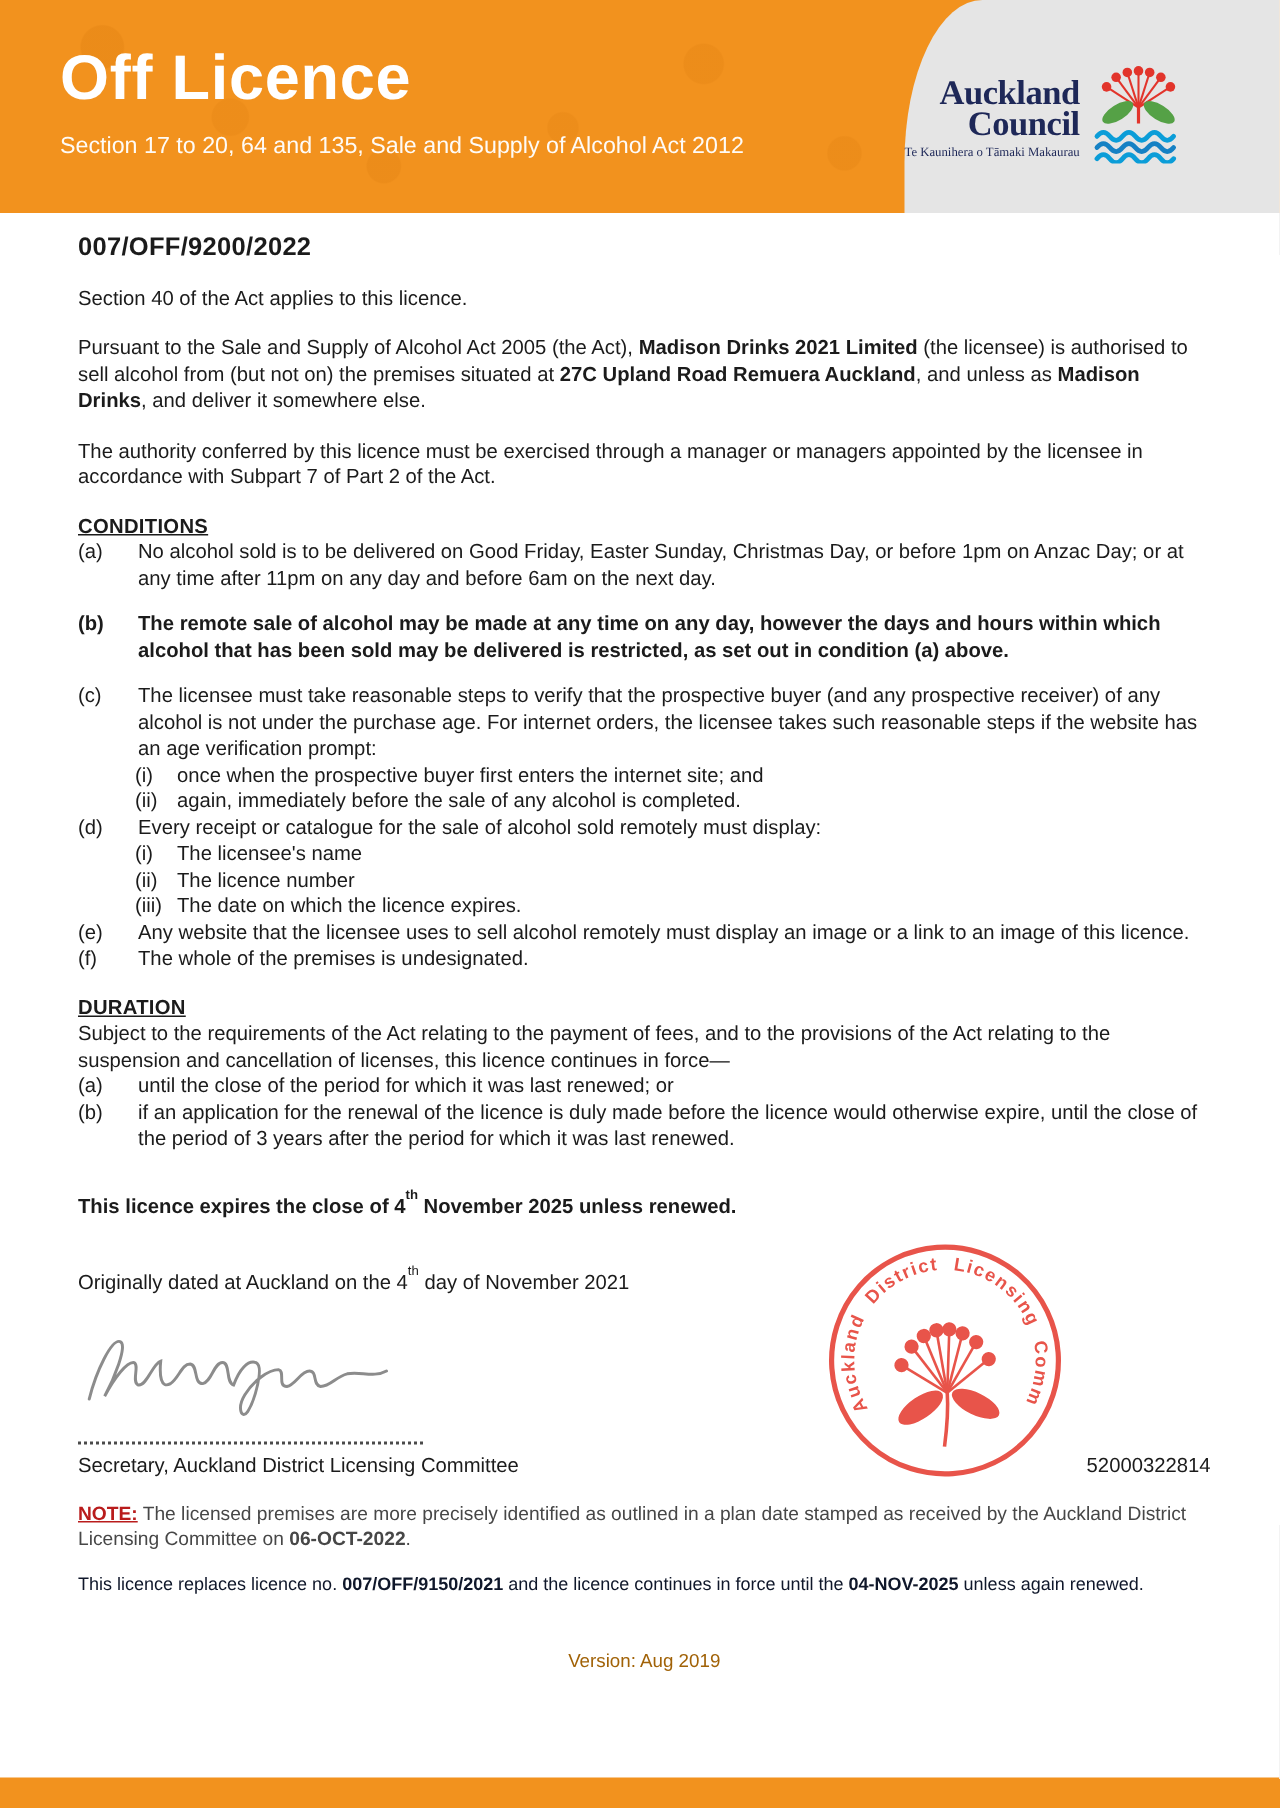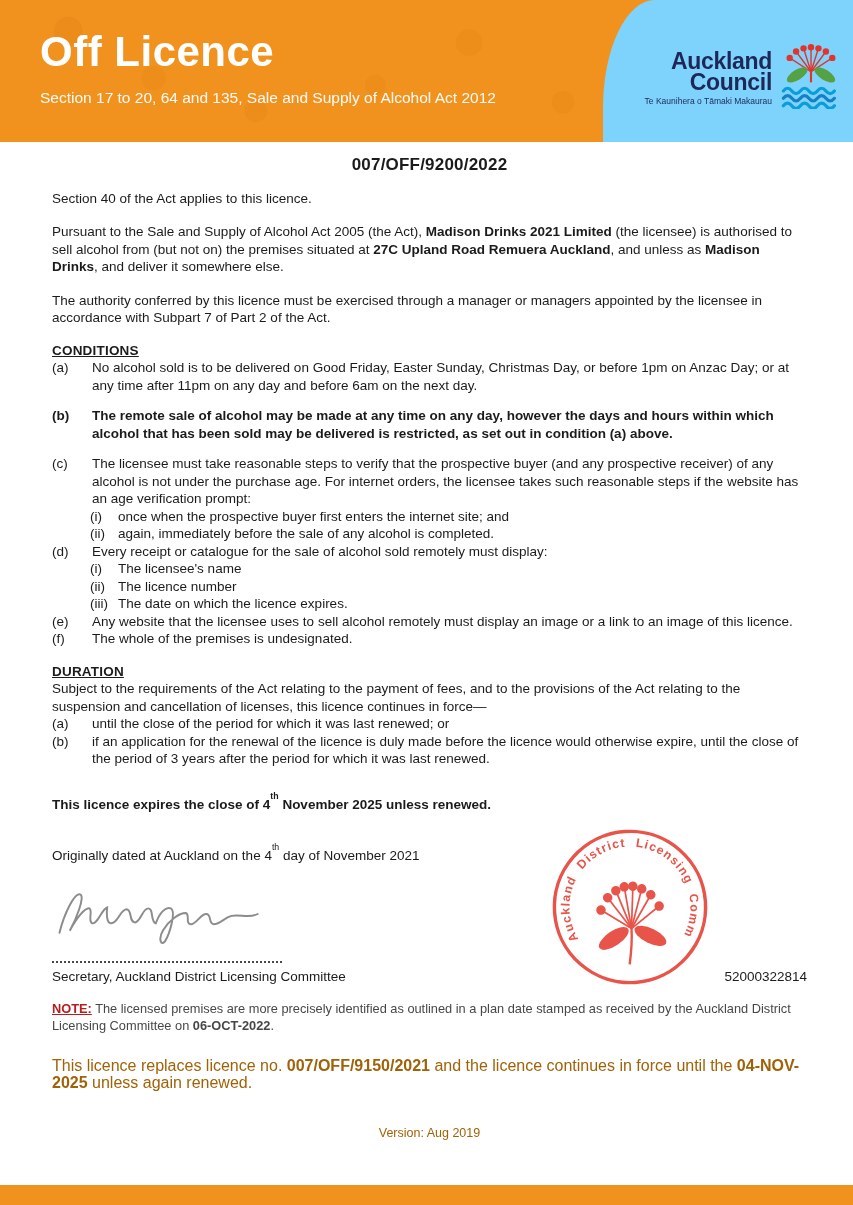--- a/index.html
+++ b/index.html
@@ -27,53 +27,53 @@
       radial-gradient(circle 18px at 44% 60%, rgba(201,106,0,.12) 0 10px, transparent 11px),
       radial-gradient(circle 22px at 18% 55%, rgba(201,106,0,.12) 0 12px, transparent 13px),
       radial-gradient(circle 20px at 66% 72%, rgba(201,106,0,.13) 0 11px, transparent 12px);
   }
   .band-text{position:relative;padding:30px 0 0 40px;color:#fff;}
   .band-title{font-size:42px;font-weight:bold;letter-spacing:.5px;line-height:44px;}
   .band-subtitle{font-size:15.5px;font-weight:400;margin-top:15px;opacity:.97;}
   .logo-cutout{
     position:absolute;top:0;right:0;
     width:250px;height:142px;
-    background:#7dd3fc;
+    background:#e5e5e5;
     border-top-left-radius:52px 108px;
-    display:flex;align-items:center;justify-content:flex-end;
-    padding-right:10px;box-sizing:border-box;
+    display:flex;align-items:center;
+    padding-right:10px;box-sizing:border-box;font-family:Liberation Serif, serif;
   }
   .logo-inner{display:flex;align-items:center;margin-top:14px;}
   .logo-words{text-align:right;color:#1E2858;margin-right:7px;}
   .logo-line{font-weight:bold;font-size:23px;line-height:21px;letter-spacing:-.3px;}
   .logo-tagline{font-size:8.5px;margin-top:3px;white-space:nowrap;color:#1E2858;}
   
   .content{padding:0 46px 0 52px;font-size:13.5px;line-height:17.5px;}
-  .licence-number{text-align:center;font-weight:bold;font-size:17px;margin-top:14px;letter-spacing:.2px;}
+  .licence-number{text-align:left;font-weight:bold;font-size:17px;margin-top:14px;letter-spacing:.2px;}
   .para{margin-top:16px;}
   .b{font-weight:bold;}
   .sec-heading{margin-top:15px;font-weight:bold;text-decoration:underline;letter-spacing:.2px;}
   .flexrow{display:flex;}
   .cl{flex:0 0 40px;}
   .ct{flex:1;}
   .gap-before{margin-top:13px;}
   .sub{display:flex;margin-left:38px;}
   .sl{flex:0 0 28px;}
   .st{flex:1;}
   .bold-item{font-weight:bold;}
   sup{font-size:.65em;position:relative;top:-.45em;}
   .expires{margin-top:24px;font-weight:bold;}
   .dated{margin-top:30px;}
   .sig-area{height:97px;position:relative;}
   .sig-svg{position:absolute;left:0;top:16px;}
   .dot-line{width:230px;border-bottom:2.5px dotted #4a4a4a;height:0;margin-bottom:5px;}
   .sec-row{display:flex;justify-content:space-between;font-weight:normal;}
   .note-para{margin-top:16px;font-size:12.8px;line-height:16.5px;color:#474747;}
   .note-label{font-weight:bold;text-decoration:underline;color:#b91c1c;}
-  .replaces-para{margin-top:24px;font-size:16px;line-height:16.5px;color:#a16207;}
+  .replaces-para{margin-top:14px;font-size:12px;line-height:16.5px;color:#0f172a;}
   .version{margin-top:34px;text-align:center;color:#a16207;font-size:12.5px;}
   
   .stamp{position:absolute;left:549px;top:826px;width:162px;height:162px;transform:rotate(-4deg);}
   
   .bottom-bar{position:absolute;left:0;right:0;bottom:0;height:20px;background:#F2921E;}
 </style>
 </head>
 <body>
 
 <div class="page">

